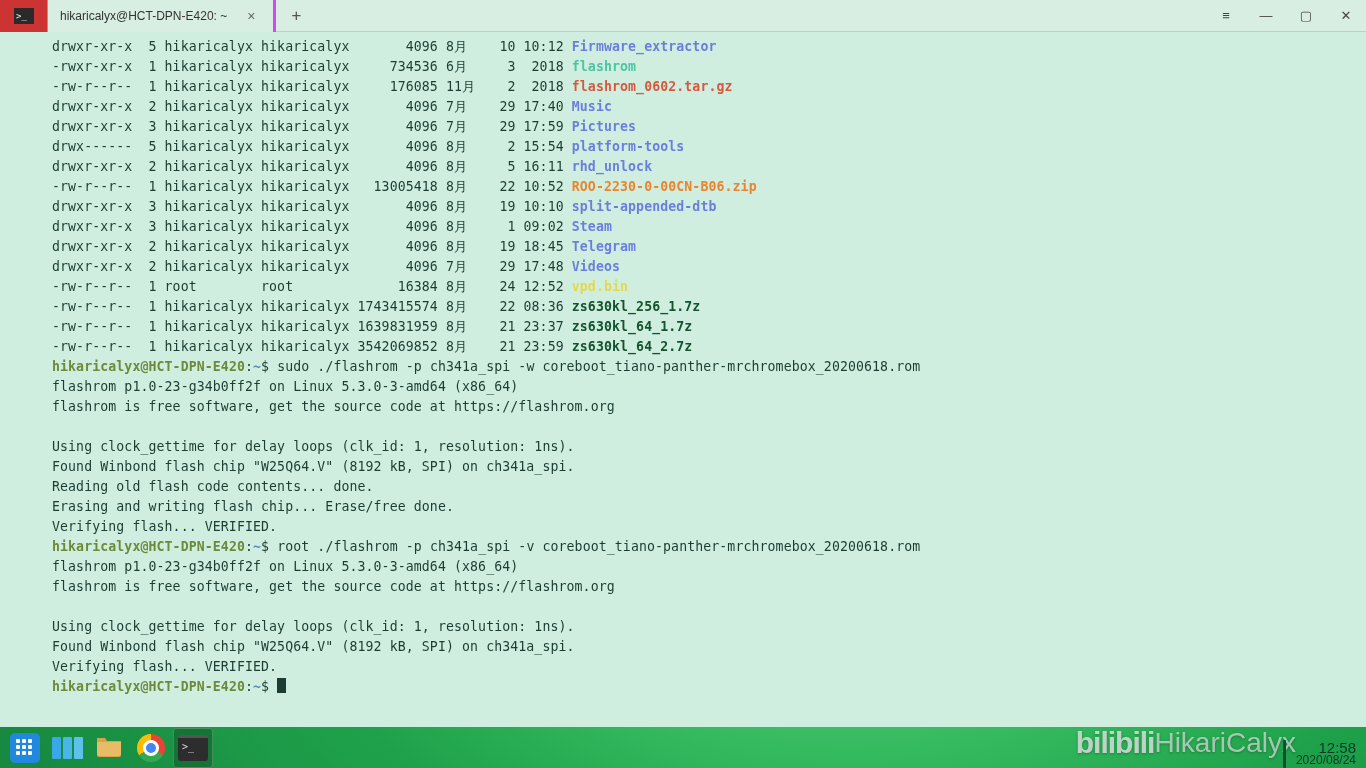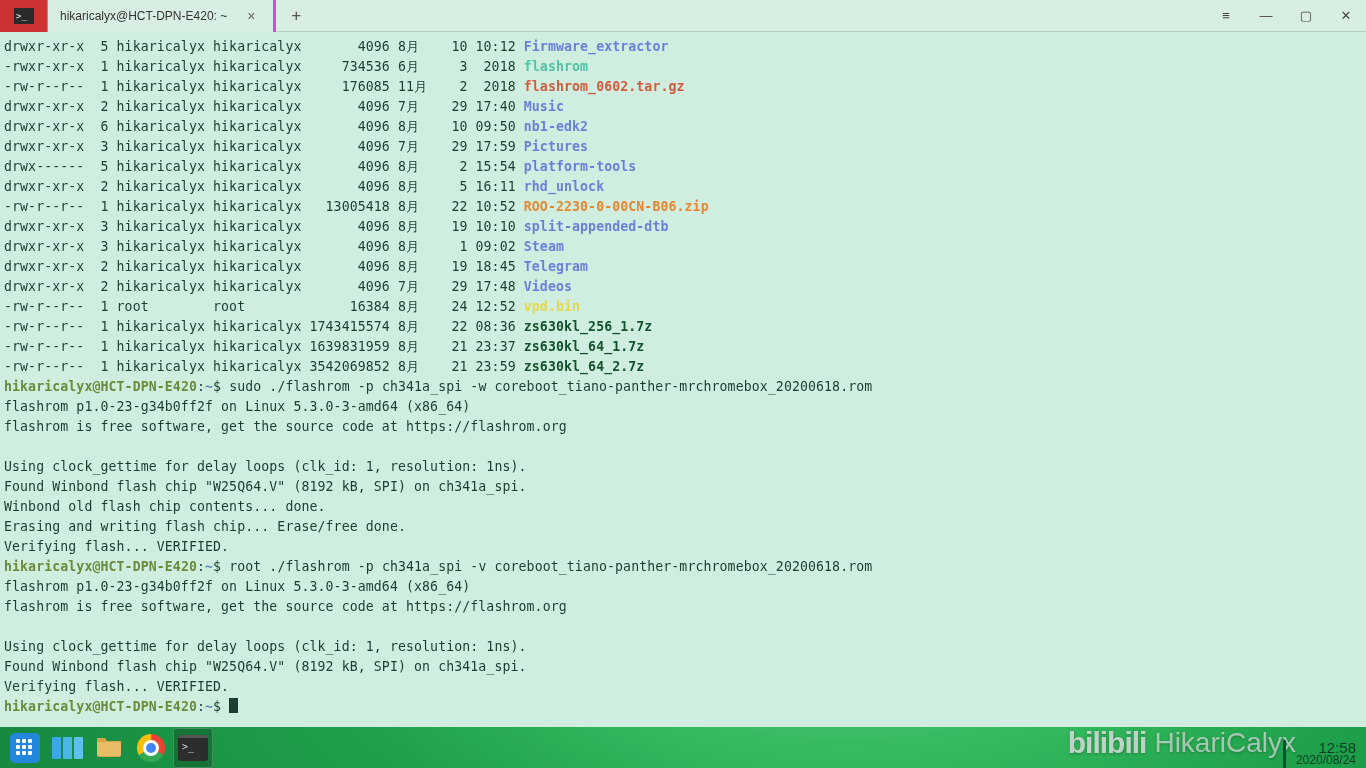--- a/index.html
+++ b/index.html
@@ -49,21 +49,21 @@
 .terminal {
   background: #cfeee0;
   color: #1b3d32;
   padding: 5px 4px 4px 4px;
   line-height: 20px;
   font-size: 13.2px;
   letter-spacing: 0.1px;
   height: 695px;
   overflow: hidden;
 }
-.ls-row { white-space: pre; }
+.ls-row { white-space: pre; margin-left: 48px; }
 .c-dir   { color: #6a7fdb; font-weight: bold; }
 .c-exec  { color: #4dc4a5; font-weight: bold; }
 .c-arch  { color: #d45a3f; font-weight: bold; }
 .c-arch2 { color: #e8862f; font-weight: bold; }
 .c-yellow{ color: #e6d84a; font-weight: bold; }
 .c-pink  { color: #14532d; font-weight: bold; }
 .prompt-user { color: #6b8a3a; font-weight: bold; }
 .prompt-host { color: #6b8a3a; font-weight: bold; }
 .prompt-path { color: #5a88bb; font-weight: bold; }
 .prompt-sep  { color: #1b3d32; }
@@ -98,21 +98,21 @@
 
 .tray {
   position: absolute; right: 4px; bottom: 0; height: 29px;
   display: flex; align-items: center; gap: 6px;
 }
 .divider-bar{width:3px;height:28px;background:#0a5030;border-radius:1px;margin-right:4px;}
 .clock{color:#083a25;font-family:"Segoe UI",sans-serif;text-align:right;font-size:12px;line-height:13px;padding-right:6px;}
 .clock .t{font-size:15px;font-weight:500;}
 .watermark{
   position:absolute; right:70px; bottom:8px;
-  display:flex; align-items:center; gap:8px;
+  display:flex; align-items:center; 
   color:rgba(255,255,255,0.72);
   font-family:"Segoe UI",sans-serif; font-size:28px; font-weight:300;
   text-shadow:0 1px 3px rgba(0,0,0,0.3);
   pointer-events:none;
 }
 .bili-logo{font-weight:900;font-size:30px;letter-spacing:-1px;color:rgba(255,255,255,0.85);font-family:Arial,sans-serif;}
 </style>
 </head>
 <body>
 
@@ -135,42 +135,41 @@
     <div class="win-btn">✕</div>
   </div>
 </div>
 
 <div class="terminal">
   <div id="ls-output">
       <div class="ls-row">drwxr-xr-x  5 hikaricalyx hikaricalyx       4096 8月    10 10:12 <span class="c-dir">Firmware_extractor</span></div>
       <div class="ls-row">-rwxr-xr-x  1 hikaricalyx hikaricalyx     734536 6月     3  2018 <span class="c-exec">flashrom</span></div>
       <div class="ls-row">-rw-r--r--  1 hikaricalyx hikaricalyx     176085 11月    2  2018 <span class="c-arch">flashrom_0602.tar.gz</span></div>
       <div class="ls-row">drwxr-xr-x  2 hikaricalyx hikaricalyx       4096 7月    29 17:40 <span class="c-dir">Music</span></div>
-      <div class="ls-row">drwxr-xr-x  6 hikaricalyx hikaricalyx       4096 8月    10 09:50 <span class="c-dir">nb1-edk2</span></div>
       <div class="ls-row">drwxr-xr-x  3 hikaricalyx hikaricalyx       4096 7月    29 17:59 <span class="c-dir">Pictures</span></div>
       <div class="ls-row">drwx------  5 hikaricalyx hikaricalyx       4096 8月     2 15:54 <span class="c-dir">platform-tools</span></div>
       <div class="ls-row">drwxr-xr-x  2 hikaricalyx hikaricalyx       4096 8月     5 16:11 <span class="c-dir">rhd_unlock</span></div>
       <div class="ls-row">-rw-r--r--  1 hikaricalyx hikaricalyx   13005418 8月    22 10:52 <span class="c-arch2">ROO-2230-0-00CN-B06.zip</span></div>
       <div class="ls-row">drwxr-xr-x  3 hikaricalyx hikaricalyx       4096 8月    19 10:10 <span class="c-dir">split-appended-dtb</span></div>
       <div class="ls-row">drwxr-xr-x  3 hikaricalyx hikaricalyx       4096 8月     1 09:02 <span class="c-dir">Steam</span></div>
       <div class="ls-row">drwxr-xr-x  2 hikaricalyx hikaricalyx       4096 8月    19 18:45 <span class="c-dir">Telegram</span></div>
       <div class="ls-row">drwxr-xr-x  2 hikaricalyx hikaricalyx       4096 7月    29 17:48 <span class="c-dir">Videos</span></div>
       <div class="ls-row">-rw-r--r--  1 root        root             16384 8月    24 12:52 <span class="c-yellow">vpd.bin</span></div>
       <div class="ls-row">-rw-r--r--  1 hikaricalyx hikaricalyx 1743415574 8月    22 08:36 <span class="c-pink">zs630kl_256_1.7z</span></div>
       <div class="ls-row">-rw-r--r--  1 hikaricalyx hikaricalyx 1639831959 8月    21 23:37 <span class="c-pink">zs630kl_64_1.7z</span></div>
       <div class="ls-row">-rw-r--r--  1 hikaricalyx hikaricalyx 3542069852 8月    21 23:59 <span class="c-pink">zs630kl_64_2.7z</span></div>
     </div>
 
   <div class="ls-row"><span class="prompt-user">hikaricalyx</span><span class="prompt-user">@</span><span class="prompt-host">HCT-DPN-E420</span><span class="prompt-sep">:</span><span class="prompt-path">~</span><span class="prompt-sep">$</span> <span>sudo ./flashrom -p ch341a_spi -w coreboot_tiano-panther-mrchromebox_20200618.rom</span></div>
   <div class="ls-row">flashrom p1.0-23-g34b0ff2f on Linux 5.3.0-3-amd64 (x86_64)</div>
   <div class="ls-row">flashrom is free software, get the source code at https://flashrom.org</div>
   <div class="ls-row">&nbsp;</div>
   <div class="ls-row">Using clock_gettime for delay loops (clk_id: 1, resolution: 1ns).</div>
   <div class="ls-row">Found Winbond flash chip "W25Q64.V" (8192 kB, SPI) on ch341a_spi.</div>
-  <div class="ls-row">Winbond old flash chip contents... done.</div>
+  <div class="ls-row">Reading old flash code contents... done.</div>
   <div class="ls-row">Erasing and writing flash chip... Erase/free done.</div>
   <div class="ls-row">Verifying flash... VERIFIED.</div>
 
   <div class="ls-row"><span class="prompt-user">hikaricalyx</span><span class="prompt-user">@</span><span class="prompt-host">HCT-DPN-E420</span><span class="prompt-sep">:</span><span class="prompt-path">~</span><span class="prompt-sep">$</span> <span>root ./flashrom -p ch341a_spi -v coreboot_tiano-panther-mrchromebox_20200618.rom</span></div>
   <div class="ls-row">flashrom p1.0-23-g34b0ff2f on Linux 5.3.0-3-amd64 (x86_64)</div>
   <div class="ls-row">flashrom is free software, get the source code at https://flashrom.org</div>
   <div class="ls-row">&nbsp;</div>
   <div class="ls-row">Using clock_gettime for delay loops (clk_id: 1, resolution: 1ns).</div>
   <div class="ls-row">Found Winbond flash chip "W25Q64.V" (8192 kB, SPI) on ch341a_spi.</div>
   <div class="ls-row">Verifying flash... VERIFIED.</div>

